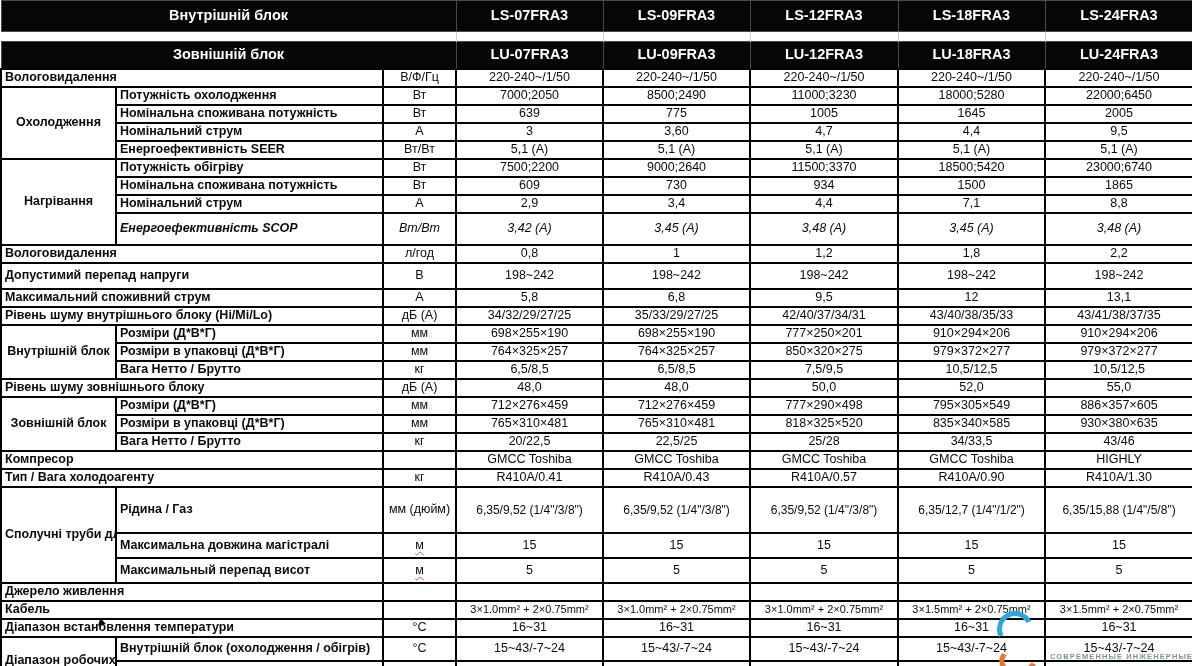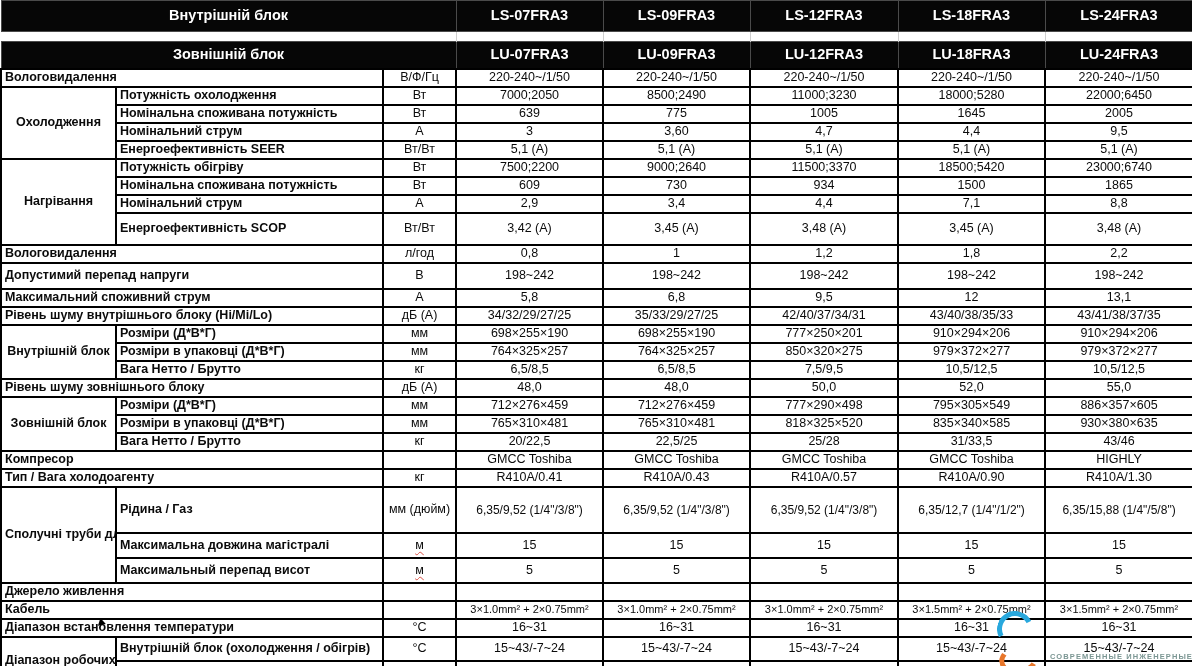--- a/index.html
+++ b/index.html
@@ -191,21 +191,21 @@
       </tr>
       <tr style="height: 18px;">
         <td class="label">Номінальний струм</td>
         <td class="unit">А</td>
         <td class="val">2,9</td>
         <td class="val">3,4</td>
         <td class="val">4,4</td>
         <td class="val">7,1</td>
         <td class="val">8,8</td>
       </tr>
-      <tr style="height: 32px;">
+      <tr style="height: 32px; font-style: italic;">
         <td class="label">Енергоефективність SCOP</td>
         <td class="unit">Вт/Вт</td>
         <td class="val">3,42 (A)</td>
         <td class="val">3,45 (A)</td>
         <td class="val">3,48 (A)</td>
         <td class="val">3,45 (A)</td>
         <td class="val">3,48 (A)</td>
       </tr>
       <tr style="height: 18px;">
         <td class="label" colspan="2">Вологовидалення</td>
@@ -298,21 +298,21 @@
         <td class="val">818×325×520</td>
         <td class="val">835×340×585</td>
         <td class="val">930×380×635</td>
       </tr>
       <tr style="height: 18px;">
         <td class="label">Вага Нетто / Брутто</td>
         <td class="unit">кг</td>
         <td class="val">20/22,5</td>
         <td class="val">22,5/25</td>
         <td class="val">25/28</td>
-        <td class="val">31/33,5</td>
+        <td class="val">34/33,5</td>
         <td class="val">43/46</td>
       </tr>
       <tr style="height: 18px;">
         <td class="label" colspan="2">Компресор</td>
         <td class="unit"></td>
         <td class="val">GMCC Toshiba</td>
         <td class="val">GMCC Toshiba</td>
         <td class="val">GMCC Toshiba</td>
         <td class="val">GMCC Toshiba</td>
         <td class="val">HIGHLY</td>

